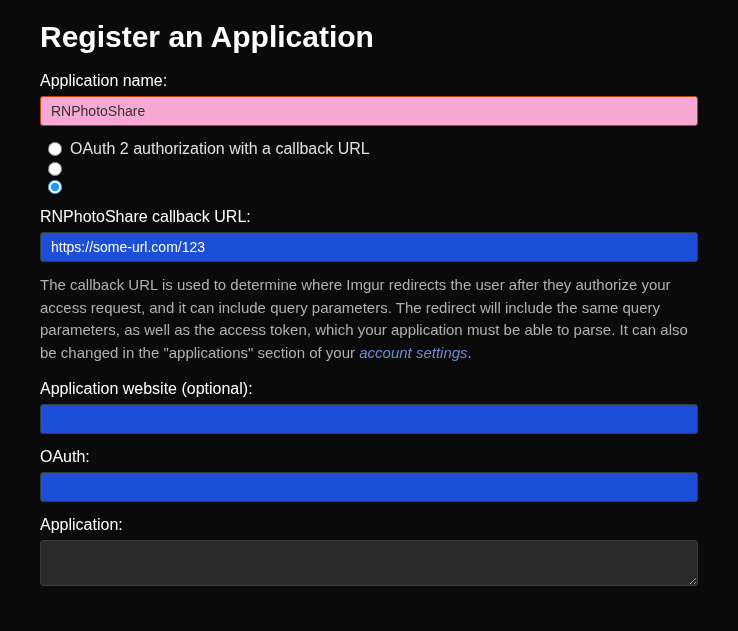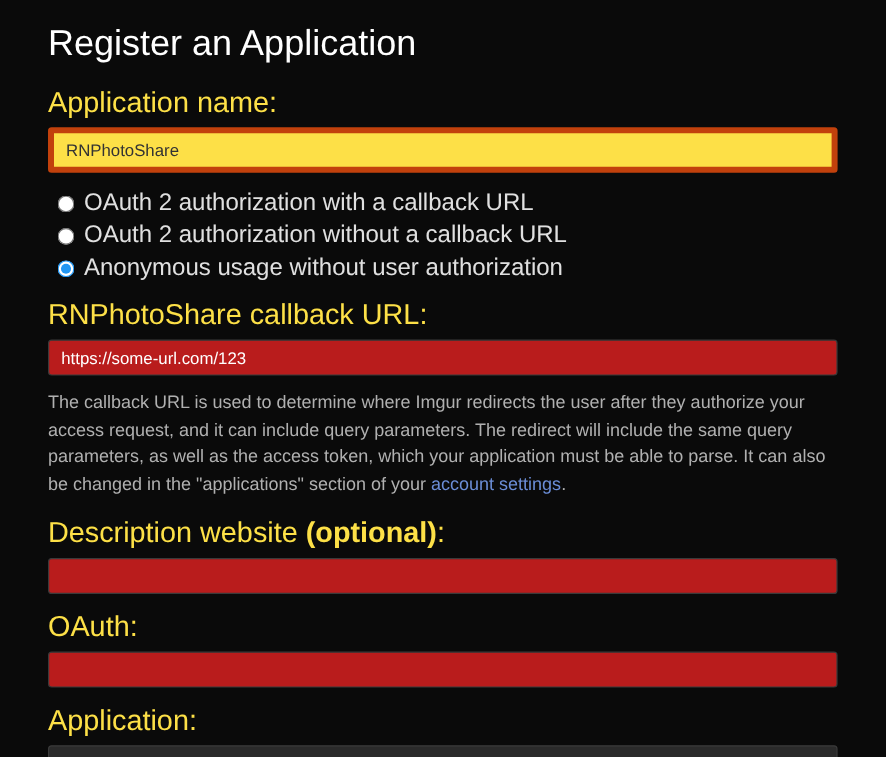--- a/index.html
+++ b/index.html
@@ -10,49 +10,49 @@
     body {
       background-color: #0a0a0a;
       color: #e0e0e0;
       font-family: -apple-system, BlinkMacSystemFont, "Segoe UI", Helvetica, Arial, sans-serif;
       padding: 20px 40px;
       width: 738px;
     }
     h1 {
       color: #ffffff;
       font-size: 30px;
-      font-weight: 400;
+      font-weight: 700;
       margin-bottom: 18px;
     }
     .field-group {
       margin-bottom: 14px;
     }
     .label {
-      color: #fde047;
-      font-size: 24px;
+      color: #ffffff;
+      font-size: 16px;
       font-weight: 400;
       margin-bottom: 6px;
       display: block;
     }
     .label .optional {
-      font-weight: 700;
+      font-weight: 400;
     }
     input[type="text"] {
       width: 100%;
-      background-color: #b91c1c;
+      background-color: #1d4ed8;
       border: 1px solid #3a3a3a;
       color: #ffffff;
       padding: 6px 10px;
       font-size: 14px;
       border-radius: 3px;
     }
     input[type="text"].highlighted {
-      background-color: #fde047;
+      background-color: #f9a8d4;
       color: #333333;
-      border: 5px solid #c2410c;
+      border: 1px solid #c2410c;
     }
     textarea {
       width: 100%;
       background-color: #2a2a2a;
       border: 1px solid #3a3a3a;
       color: #ffffff;
       padding: 6px 10px;
       font-size: 14px;
       border-radius: 3px;
       min-height: 40px;
@@ -68,73 +68,72 @@
       margin-bottom: 4px;
     }
     .radio-option input[type="radio"] {
       margin-right: 8px;
       width: 14px;
       height: 14px;
       accent-color: #2196f3;
     }
     .radio-option label {
       color: #e0e0e0;
-      font-size: 20px;
+      font-size: 16px;
       cursor: pointer;
     }
     .help-text {
       color: #b0b0b0;
       font-size: 15px;
       line-height: 1.5;
       margin-top: 12px;
       margin-bottom: 16px;
     }
     .help-text a {
       color: #6b8dd6;
       text-decoration: none;
+      font-style: italic;
     }
   </style>
 </head>
 <body>
 
 <h1>Register an Application</h1>
 
 <div class="field-group">
   <label class="label">Application name:</label>
   <input type="text" class="highlighted" value="RNPhotoShare" style="">
 </div>
 
 <div class="field-group">
   <div class="radio-group">
     <div class="radio-option">
       <input type="radio" name="authtype" style="">
       <label>OAuth 2 authorization with a callback URL</label>
     </div>
     <div class="radio-option">
       <input type="radio" name="authtype" style="">
-      <label>OAuth 2 authorization without a callback URL</label>
     </div>
     <div class="radio-option">
       <input type="radio" name="authtype" checked="" style="">
-      <label>Anonymous usage without user authorization</label>
     </div>
   </div>
 </div>
 
 <div class="field-group">
   <label class="label">RNPhotoShare callback URL:</label>
   <input type="text" value="https://some-url.com/123" style="">
   <p class="help-text">
     <span>The callback URL is used to determine where Imgur redirects the user after they authorize your access request, and it can include query parameters. The redirect will include the same query parameters, as well as the access token, which your application must be able to parse. It can also be changed in the "applications" section of your </span><a href="#">account settings</a><span>.</span>
   </p>
 </div>
 
 <div class="field-group">
   <label class="label">
-    <span>Description website </span><span class="optional">(optional)</span><span>:</span>
+    <span>Application website </span><span class="optional">(optional)</span><span>:</span>
   </label>
   <input type="text" value="" style="">
 </div>
 
 <div class="field-group">
   <label class="label">OAuth:</label>
   <input type="text" value="" style="">
 </div>
 
 <div class="field-group">

